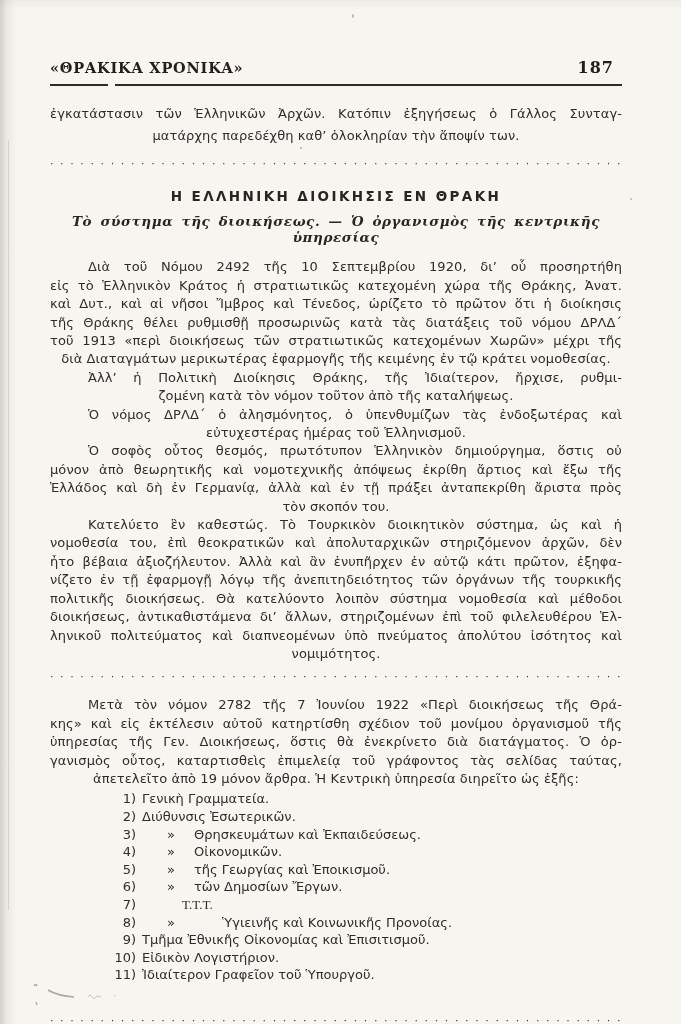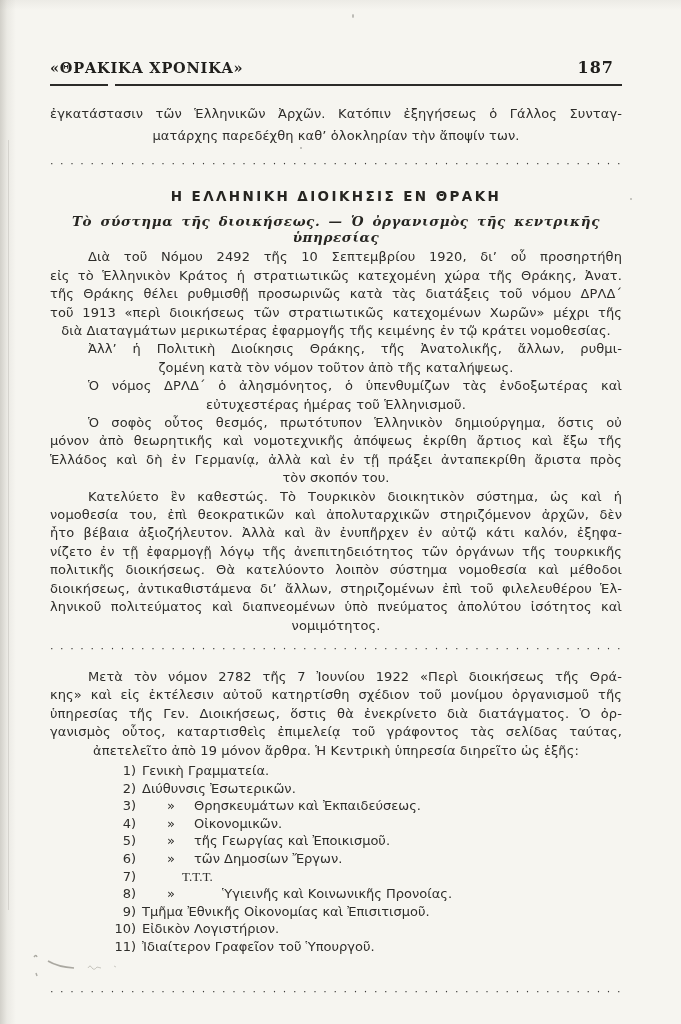--- a/index.html
+++ b/index.html
@@ -35,21 +35,21 @@
         text-align:justify;text-align-last:justify;letter-spacing:1.5px;}
   .dots1{margin-top:11px;}
   .dots2{margin-top:7px;}
   .dots3{margin-top:6px;}
   
   .sec-head{margin-top:17px;text-align:center;font-weight:bold;font-size:13.5px;
             letter-spacing:2.4px;color:#262521;}
   .sec-sub{margin-top:9px;text-align:center;font-family:"DejaVu Serif",serif;
            font-style:italic;font-weight:bold;font-size:13.5px;letter-spacing:.6px;
            word-spacing:3px;color:#262521;}
-  .paras{margin-top:3px;}
+  .paras{margin-top:13px;}
   .addendum-p{margin-top:12px;}
   
   .list{margin-top:2px;}
   .lrow{display:flex;align-items:baseline;font-size:13px;line-height:17.6px;}
   .lrow .num{width:86px;text-align:right;flex:0 0 auto;}
   .lrow .marker{flex:0 0 auto;display:inline-block;width:18px;text-align:center;margin-left:26px;}
   .lrow .txt{margin-left:6px;}
   .lrow.v-ditto .txt{margin-left:14px;}
   .lrow.v-ditto-wide .txt{margin-left:42px;}
   .lrow.v-ttt .txt{margin-left:46px;font-family:Liberation Serif, serif;}
@@ -82,42 +82,43 @@
 
     <div class="dots dots1">· ·  · ·  · ·  · ·  · ·  · ·  · ·  · ·  · ·  · ·  · ·  · ·  · ·  · ·  · ·  · ·  · ·  · ·  · ·  · ·  · ·  · ·  · ·  · ·  · ·  · ·  · ·  · ·  · ·</div>
 
     <div class="sec-head">Η ΕΛΛΗΝΙΚΗ ΔΙΟΙΚΗΣΙΣ ΕΝ ΘΡΑΚΗ</div>
     <div class="sec-sub">Τὸ σύστημα τῆς διοικήσεως. — Ὁ ὀργανισμὸς τῆς κεντρικῆς ὑπηρεσίας</div>
 
     <div class="paras">
         <div>
           <div class="ln ind">Διὰ τοῦ Νόμου 2492 τῆς 10 Σεπτεμβρίου 1920, δι’ οὗ προσηρτήθη</div>
           <div class="ln">εἰς τὸ Ἑλληνικὸν Κράτος ἡ στρατιωτικῶς κατεχομένη χώρα τῆς Θράκης, Ἀνατ.</div>
+          <div class="ln">καὶ Δυτ., καὶ αἱ νῆσοι Ἴμβρος καὶ Τένεδος, ὡρίζετο τὸ πρῶτον ὅτι ἡ διοίκησις</div>
           <div class="ln">τῆς Θράκης θέλει ρυθμισθῇ προσωρινῶς κατὰ τὰς διατάξεις τοῦ νόμου ΔΡΛΔ΄</div>
           <div class="ln">τοῦ 1913 «περὶ διοικήσεως τῶν στρατιωτικῶς κατεχομένων Χωρῶν» μέχρι τῆς</div>
           <div class="ln last">διὰ Διαταγμάτων μερικωτέρας ἐφαρμογῆς τῆς κειμένης ἐν τῷ κράτει νομοθεσίας.</div>
         </div>
         <div>
-          <div class="ln ind">Ἀλλ’ ἡ Πολιτικὴ Διοίκησις Θράκης, τῆς Ἀνατολικῆς, ἄλλων, ρυθμι-</div>
+          <div class="ln ind">Ἀλλ’ ἡ Πολιτικὴ Διοίκησις Θράκης, τῆς Ἰδιαίτερον, ἤρχισε, ρυθμι-</div>
           <div class="ln last">ζομένη κατὰ τὸν νόμον τοῦτον ἀπὸ τῆς καταλήψεως.</div>
         </div>
         <div>
           <div class="ln ind">Ὁ νόμος ΔΡΛΔ΄ ὁ ἀλησμόνητος, ὁ ὑπενθυμίζων τὰς ἐνδοξωτέρας καὶ</div>
           <div class="ln last">εὐτυχεστέρας ἡμέρας τοῦ Ἑλληνισμοῦ.</div>
         </div>
         <div>
           <div class="ln ind">Ὁ σοφὸς οὗτος θεσμός, πρωτότυπον Ἑλληνικὸν δημιούργημα, ὅστις οὐ</div>
           <div class="ln">μόνον ἀπὸ θεωρητικῆς καὶ νομοτεχνικῆς ἀπόψεως ἐκρίθη ἄρτιος καὶ ἔξω τῆς</div>
           <div class="ln">Ἑλλάδος καὶ δὴ ἐν Γερμανίᾳ, ἀλλὰ καὶ ἐν τῇ πράξει ἀνταπεκρίθη ἄριστα πρὸς</div>
           <div class="ln last">τὸν σκοπόν του.</div>
         </div>
         <div>
           <div class="ln ind">Κατελύετο ἓν καθεστώς. Τὸ Τουρκικὸν διοικητικὸν σύστημα, ὡς καὶ ἡ</div>
           <div class="ln">νομοθεσία του, ἐπὶ θεοκρατικῶν καὶ ἀπολυταρχικῶν στηριζόμενον ἀρχῶν, δὲν</div>
-          <div class="ln">ἦτο βέβαια ἀξιοζήλευτον. Ἀλλὰ καὶ ἂν ἐνυπῆρχεν ἐν αὐτῷ κάτι καλόν, ἐξηφα-</div>
+          <div class="ln">ἦτο βέβαια ἀξιοζήλευτον. Ἀλλὰ καὶ ἂν ἐνυπῆρχεν ἐν αὐτῷ κάτι πρῶτον, ἐξηφα-</div>
           <div class="ln">νίζετο ἐν τῇ ἐφαρμογῇ λόγῳ τῆς ἀνεπιτηδειότητος τῶν ὀργάνων τῆς τουρκικῆς</div>
           <div class="ln">πολιτικῆς διοικήσεως. Θὰ κατελύοντο λοιπὸν σύστημα νομοθεσία καὶ μέθοδοι</div>
           <div class="ln">διοικήσεως, ἀντικαθιστάμενα δι’ ἄλλων, στηριζομένων ἐπὶ τοῦ φιλελευθέρου Ἑλ-</div>
           <div class="ln">ληνικοῦ πολιτεύματος καὶ διαπνεομένων ὑπὸ πνεύματος ἀπολύτου ἰσότητος καὶ</div>
           <div class="ln last">νομιμότητος.</div>
         </div>
       </div>
 
     <div class="dots dots2">· ·  · ·  · ·  · ·  · ·  · ·  · ·  · ·  · ·  · ·  · ·  · ·  · ·  · ·  · ·  · ·  · ·  · ·  · ·  · ·  · ·  · ·  · ·  · ·  · ·  · ·  · ·  · ·  · ·</div>
 

